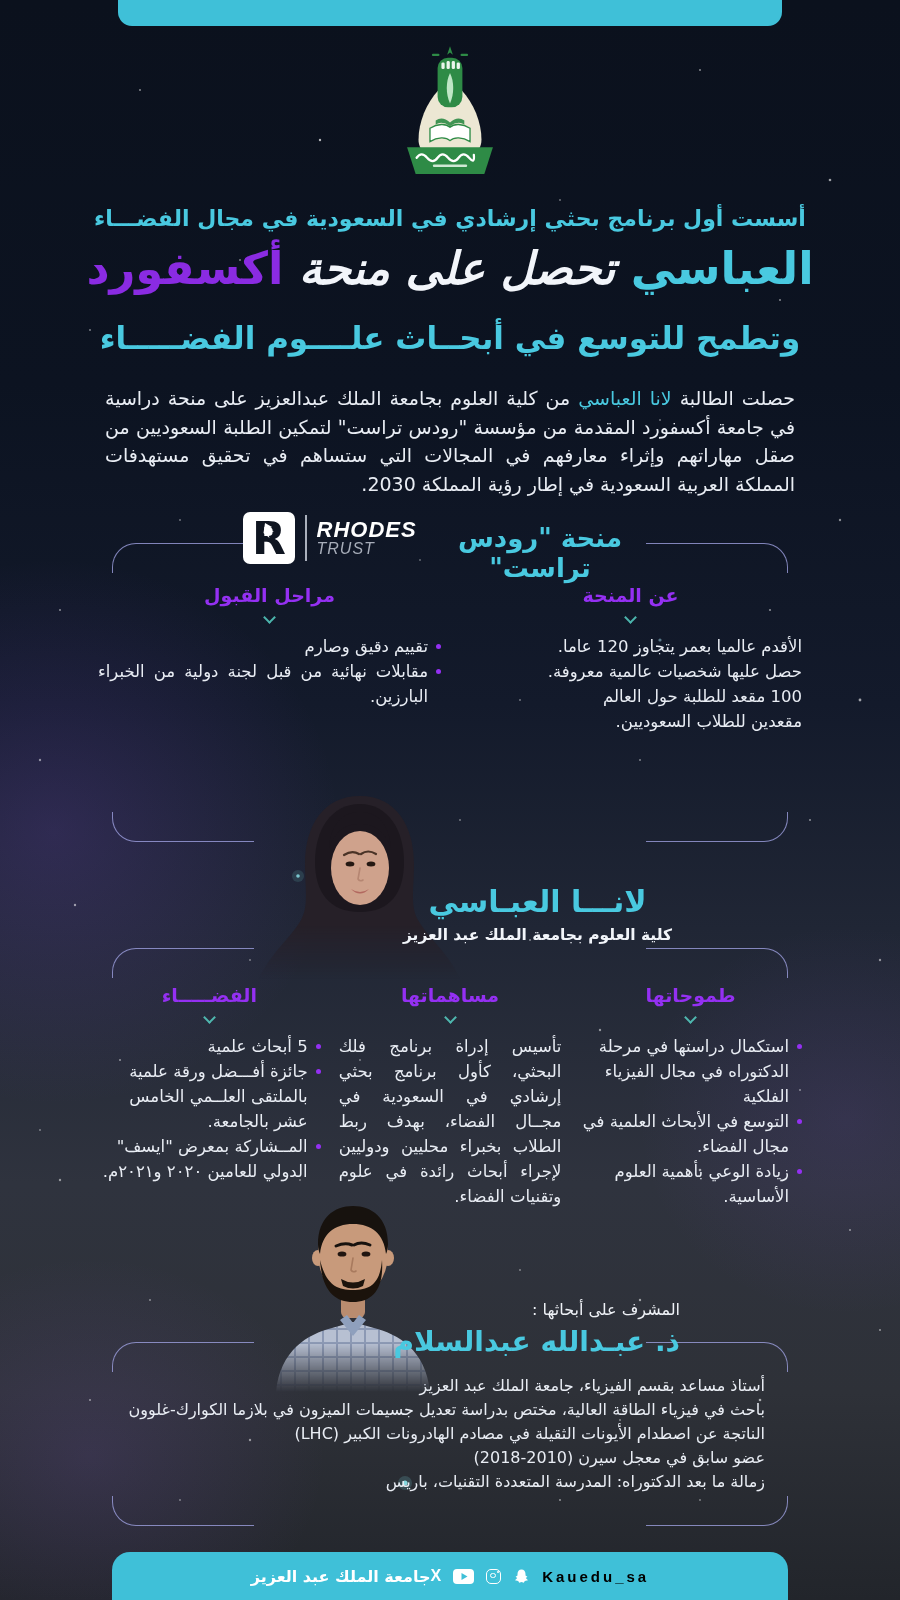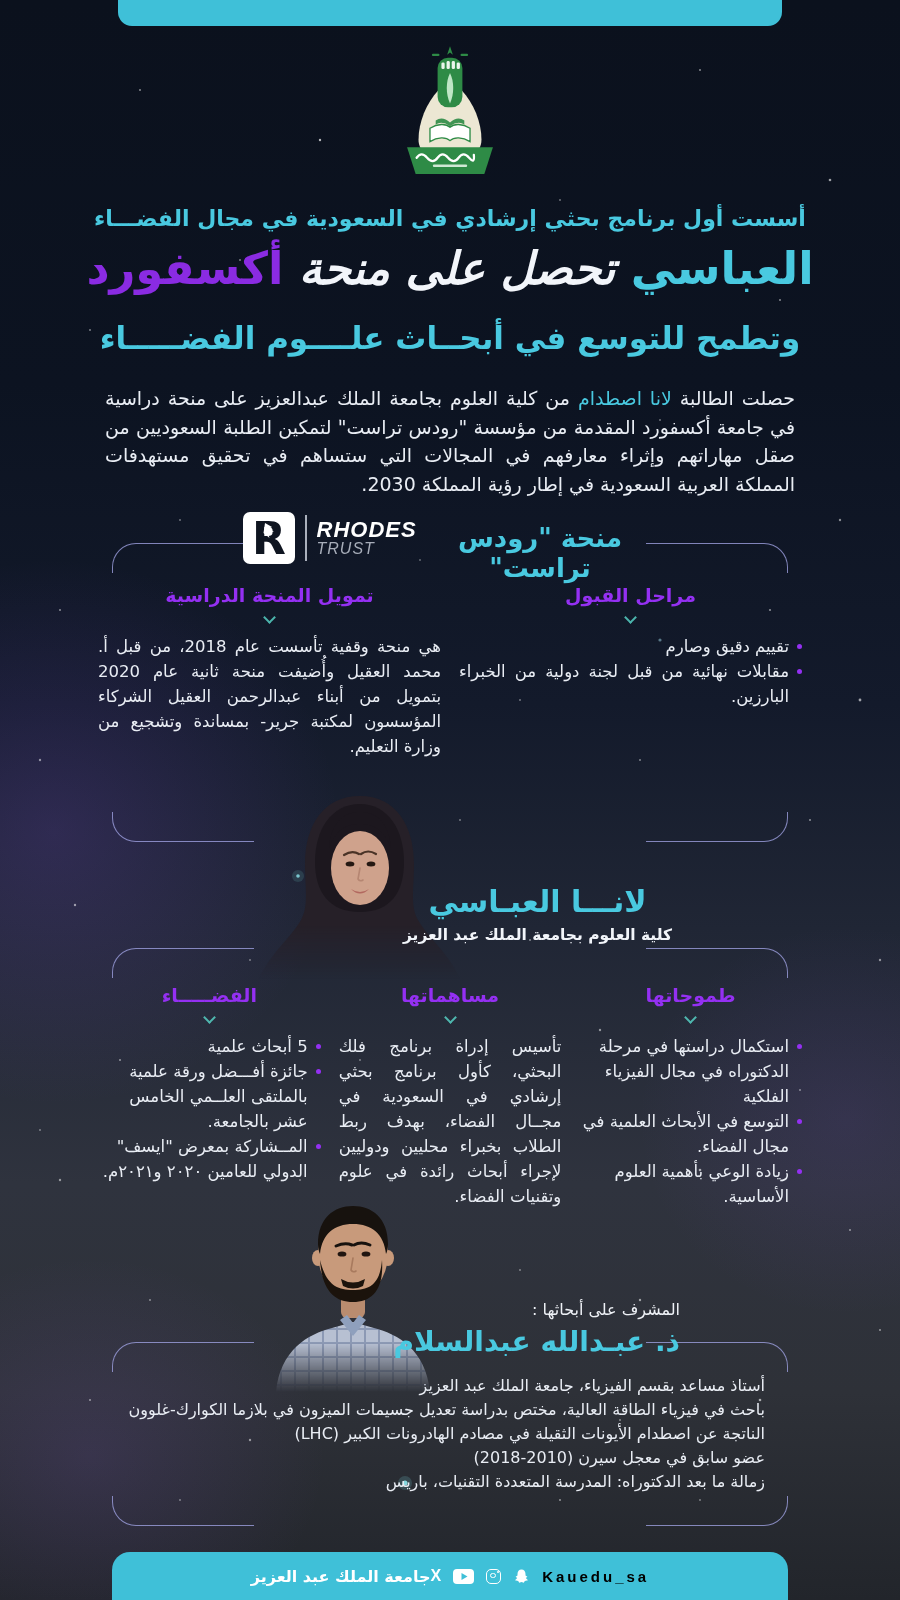--- a/index.html
+++ b/index.html
@@ -160,21 +160,21 @@
   <div class="abs t1 ar">أسست أول برنامج بحثي إرشادي في السعودية في مجال الفضـــاء</div>
   <div class="abs t2 ar">
     <span class="cyan">العباسي</span>
     <span class="white">تحصل على منحة</span>
     <span class="purple">أكسفورد</span>
   </div>
   <div class="abs t3 ar">وتطمح للتوسع في أبحــاث علــــوم الفضـــــاء</div>
 
   <p class="abs intro ar">
     <span>حصلت الطالبة</span>
-    <span class="cyan">لانا اصطدام</span>
+    <span class="cyan">لانا العباسي</span>
     <span>من كلية العلوم بجامعة الملك عبدالعزيز على منحة دراسية في جامعة أكسفورد المقدمة من مؤسسة "رودس تراست" لتمكين الطلبة السعوديين من صقل مهاراتهم وإثراء معارفهم في المجالات التي ستساهم في تحقيق مستهدفات المملكة العربية السعودية في إطار رؤية المملكة 2030.</span>
   </p>
 
   <div class="bracket b-tl" style="left:112px; top:543px;"></div>
   <div class="bracket b-tr" style="right:112px; top:543px;"></div>
   <div class="bracket b-bl" style="left:112px; top:812px;"></div>
   <div class="bracket b-br" style="right:112px; top:812px;"></div>
   <div class="bracket b-tl" style="left:112px; top:948px;"></div>
   <div class="bracket b-tr" style="right:112px; top:948px;"></div>
   <div class="bracket b-tl" style="left:112px; top:1342px;"></div>
@@ -191,37 +191,42 @@
     <div style="width:1.5px;height:46px;background:#aab0bc;"></div>
     <div class="rh-txt">
       <div class="rh-name">RHODES</div>
       <div class="rh-suffix">TRUST</div>
     </div>
   </div>
   <div class="abs rhodes-title ar">منحة "رودس تراست"</div>
 
   <div class="abs cols cols-1">
     <div class="col">
+      <div class="col-h">عن المنحة</div>
+      <div class="chev"></div>
+      <div class="col-body">
+        <div>الأقدم عالميا بعمر يتجاوز 120 عاما.</div>
+        <div>حصل عليها شخصيات عالمية معروفة.</div>
+        <div>100 مقعد للطلبة حول العالم</div>
+        <div>مقعدين للطلاب السعوديين.</div>
+      </div>
+    </div>
+    <div class="col">
       <div class="col-h">مراحل القبول</div>
       <div class="chev"></div>
       <div class="col-body just">
         <div class="bitem">
             <span class="dot"></span>
             <span>تقييم دقيق وصارم</span>
           </div>
         <div class="bitem">
             <span class="dot"></span>
             <span>مقابلات نهائية من قبل لجنة دولية من الخبراء البارزين.</span>
           </div>
       </div>
-    </div>
-    <div class="col">
-      <div class="col-h">تمويل المنحة الدراسية</div>
-      <div class="chev"></div>
-      <p class="col-body just">هي منحة وقفية تأسست عام 2018، من قبل أ. محمد العقيل وأُضيفت منحة ثانية عام 2020 بتمويل من أبناء عبدالرحمن العقيل الشركاء المؤسسون لمكتبة جرير- بمساندة وتشجيع من وزارة التعليم.</p>
     </div>
   </div>
 
   <svg class="abs lana-photo" width="225" height="197" viewBox="0 0 225 197" xmlns="http://www.w3.org/2000/svg">
     <defs>
       <linearGradient id="fadeL" x1="0" y1="0" x2="0" y2="1">
         <stop offset="0.72" stop-color="#fff"></stop>
           <stop offset="1" stop-color="#fff" stop-opacity="0"></stop>
       </linearGradient>
       <mask id="mL">

